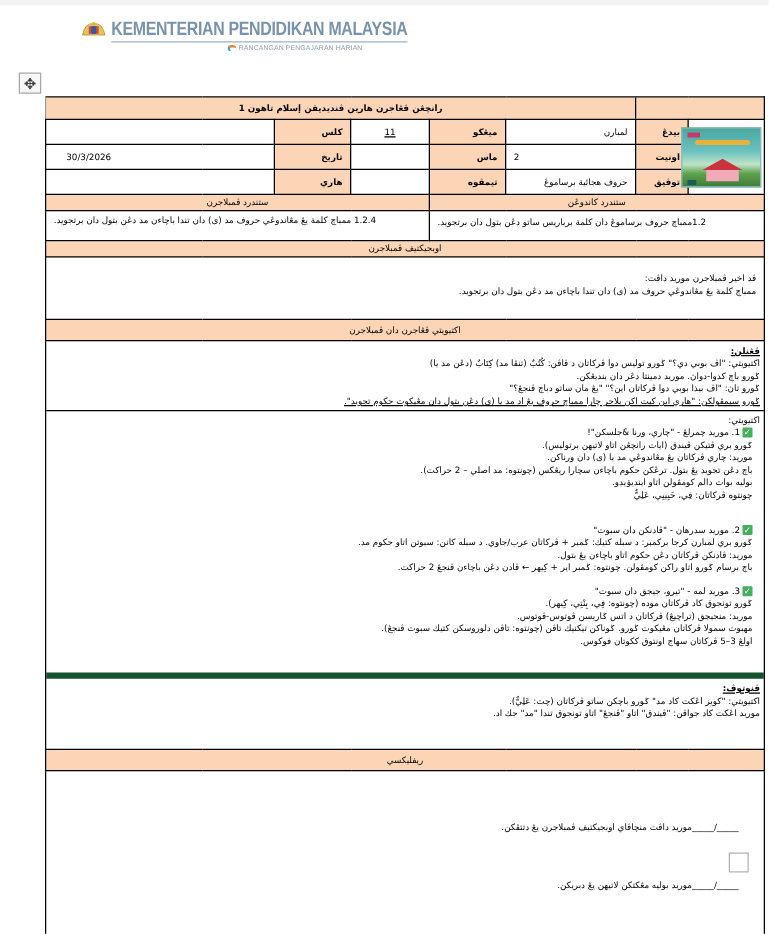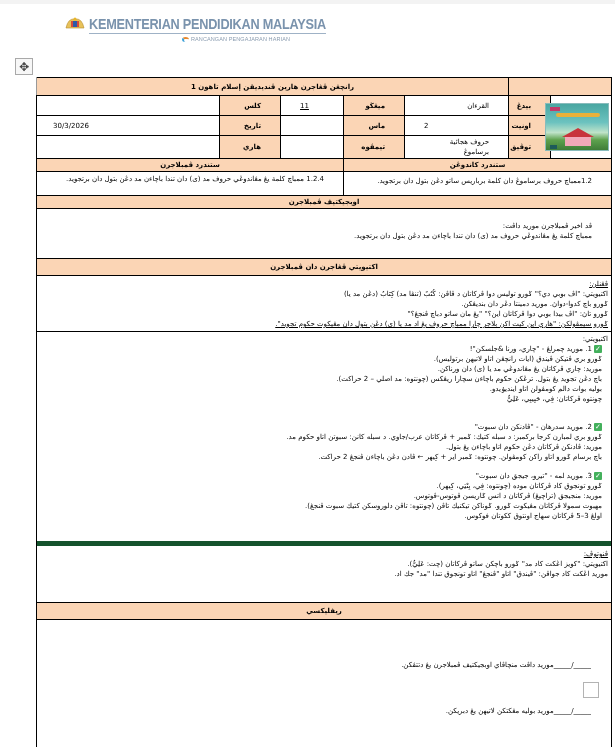--- a/index.html
+++ b/index.html
@@ -12,42 +12,42 @@
   .logo .crest { position: absolute; left: 0; top: 2px; width: 22px; height: 14px; }
   .logo .title { position: absolute; left: 25px; top: 0; font-family: "Liberation Sans", sans-serif; font-size: 15.5px; font-weight: bold; color: #7a93ad; letter-spacing: -0.3px; transform: scaleX(0.82); transform-origin: left top; white-space: nowrap; border-bottom: 1px solid #9fb2c6; line-height: 19px; }
   .logo .sub { position: absolute; left: 118px; top: 22px; font-family: "Liberation Sans", sans-serif; font-size: 5.5px; color: #8a9cb0; white-space: nowrap; letter-spacing: 0.1px; }
   .logo .sub .swoosh { display: inline-block; width: 7px; height: 5px; border-radius: 50%; border-top: 2px solid #e7882e; border-left: 2px solid #3aa0d8; margin-right: 2px; vertical-align: middle; }
 
   .move-handle { position: absolute; left: 15px; top: 58px; width: 18px; height: 17px; border: 1px solid #a9a9a9; background: #f7f7f7; display: flex; align-items: center; justify-content: center; font-size: 12px; color: #444; line-height: 1; cursor: move; }
 
   .resize-handle { position: absolute; left: 583px; top: 682px; width: 16px; height: 16px; border: 1px solid #b3b3b3; background: #fff; }
 
   table.rph { position: absolute; left: 36px; top: 77px; width: 575px; border-collapse: collapse; table-layout: fixed; direction: rtl; }
-  table.rph td { border: 1px solid #000; font-family: "DejaVu Sans", sans-serif; font-size: 7px; line-height: 10px; padding: 1px 19px; vertical-align: middle; }
+  table.rph td { border: 1px solid #000; font-family: "DejaVu Sans", sans-serif; font-size: 7px; line-height: 10px; padding: 1px 6px; vertical-align: middle; }
   .peach { background: #fbd5b5; }
   .title-cell { font-family: "DejaVu Serif", serif; font-size: 11px; font-weight: bold; text-align: center; height: 18px; line-height: 14px; border-left: 1px solid #999 !important; }
   .label { font-weight: bold; text-align: right; }
   .val { text-align: right; }
   .ltr-num { direction: ltr; text-align: left; font-family: "Liberation Sans", sans-serif; font-size: 8px; }
   .num-right { font-family: "Liberation Sans", sans-serif; font-size: 8px; text-align: right; }
-  .section { text-align: center; font-weight: bold; height: 13px; }
-  .body-text { text-align: right; }
+  .section { text-align: center; font-weight: normal; height: 13px; }
+  .body-text { text-align: left; }
   .cover { width: 64px; height: 48px; margin: 0 auto; position: relative; background: linear-gradient(#49a7a2 0%, #6cc2bf 40%, #bfe3c9 62%, #5ea24e 78%, #3f7d38 100%); border: 1px solid #8bb; overflow: hidden; }
   .cover .badge { position: absolute; left: 4px; top: 3px; width: 10px; height: 4px; background: #c23b6a; }
   .cover .ctitle { position: absolute; left: 10px; top: 9px; width: 44px; height: 4px; background: #e9b13a; border-radius: 2px; }
   .cover .roof { position: absolute; left: 16px; top: 24px; width: 0; height: 0; border-left: 16px solid transparent; border-right: 16px solid transparent; border-bottom: 9px solid #c8343b; }
   .cover .house { position: absolute; left: 19px; top: 33px; width: 26px; height: 9px; background: #f2a9b8; }
   .cover .foot { position: absolute; left: 4px; top: 41px; width: 7px; height: 4px; background: #1d5b5a; }
 
   .aktiviti-cell { height: 327px; vertical-align: top !important; padding: 0 !important; }
   .akt-row1 { height: 56px; border-bottom: 1px solid #000; padding: 3px 3px 0 3px; }
   .akt-row2 { padding: 2px 3px; }
   .akt-row3 { border-top: 5px solid #14532d; padding: 3px 3px; height: 46px; }
   .line { display: block; text-align: right; white-space: nowrap; }
-  .heading-u { font-weight: normal; text-decoration: underline; }
+  .heading-u { font-weight: bold; text-decoration: underline; }
   .check { display: inline-block; width: 8px; height: 8px; background: #43b05c; border-radius: 1px; color: #fff; font-size: 7px; line-height: 8px; text-align: center; vertical-align: middle; margin-left: 2px; }
   .gap { height: 9px; }
 
   .refleksi-cell { height: 62px; vertical-align: top !important; padding: 4px 20px 0 3px !important; }
   .refleksi-cell .line { margin-bottom: 1px; margin-top: 36px; }
 </style>
 </head>
 <body>
 
 <div class="topbar"></div>
@@ -87,23 +87,23 @@
     <td rowspan="3" style="padding:2px;">
       <div class="cover">
         <div class="badge"></div>
             <div class="ctitle"></div>
             <div class="roof"></div>
             <div class="house"></div>
             <div class="foot"></div>
       </div>
     </td>
     <td class="peach label">بيدڠ</td>
-    <td class="val">القرءان</td>
+    <td class="val">لمبارن</td>
     <td class="peach label">ميڠڬو</td>
-    <td class="num-right" style="text-align:left;text-decoration:underline;">11</td>
+    <td class="num-right" style="text-align:center;text-decoration:underline;">11</td>
     <td class="peach label">كلس</td>
     <td colspan="2" class="val"></td>
   </tr>
   <tr style="height:20px;">
     <td class="peach label">اونيت</td>
     <td class="num-right" style="text-align:left;">2</td>
     <td class="peach label">ماس</td>
     <td class="val"></td>
     <td class="peach label">تاريخ</td>
     <td colspan="2" class="ltr-num" style="text-align:left; padding-left:16px;">30/3/2026</td>

